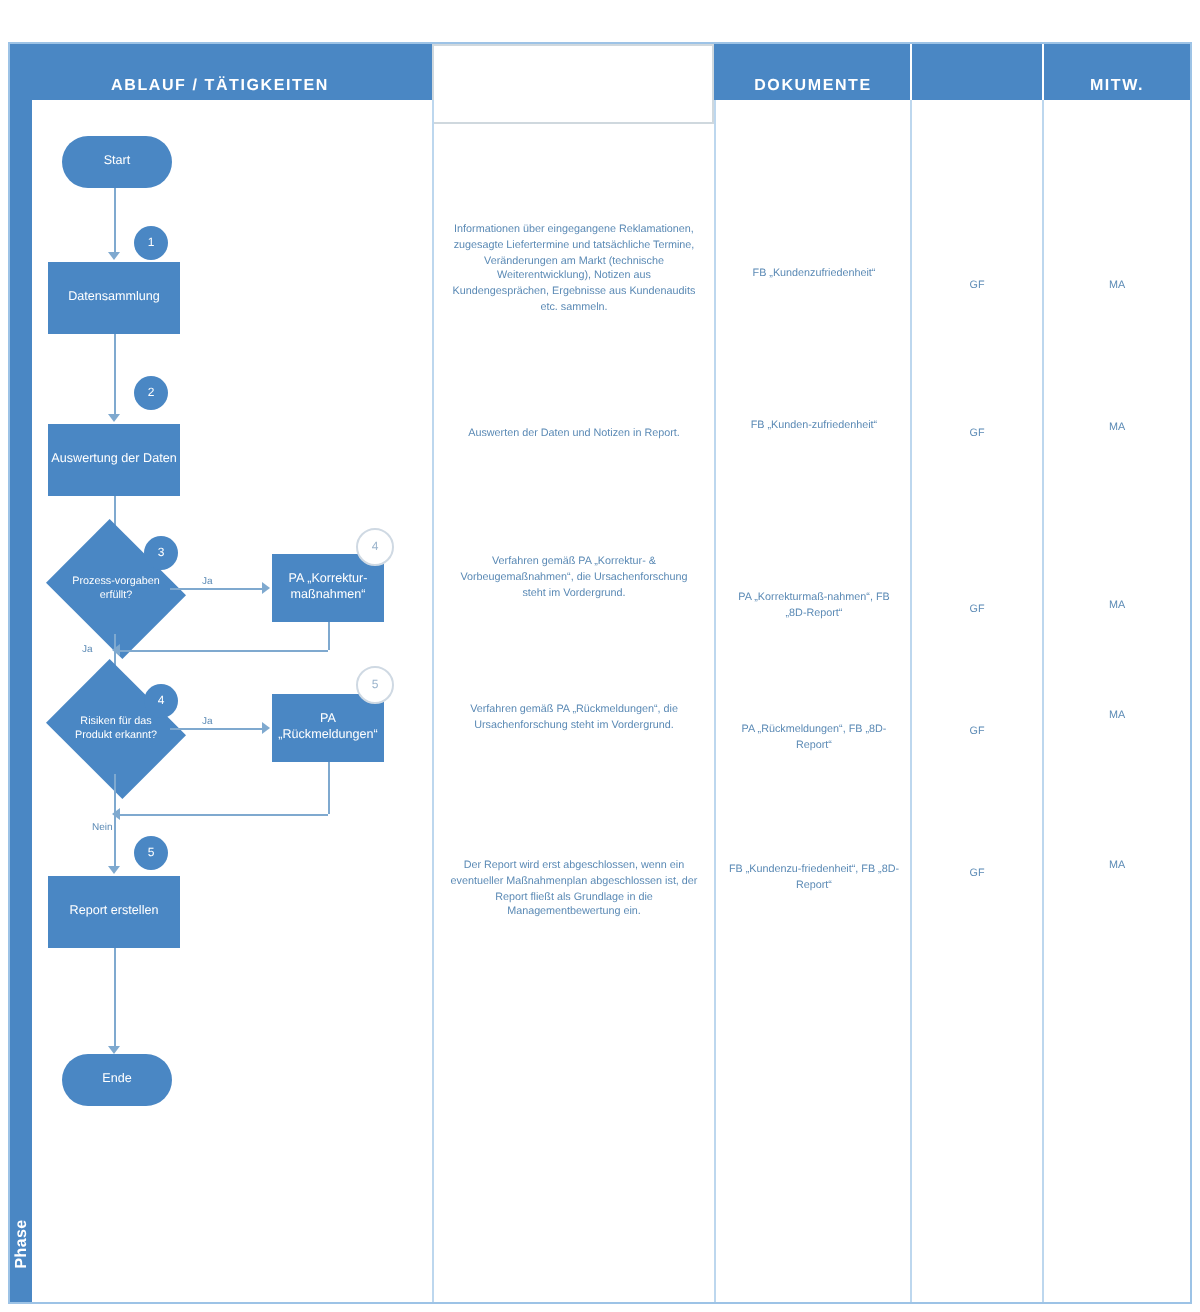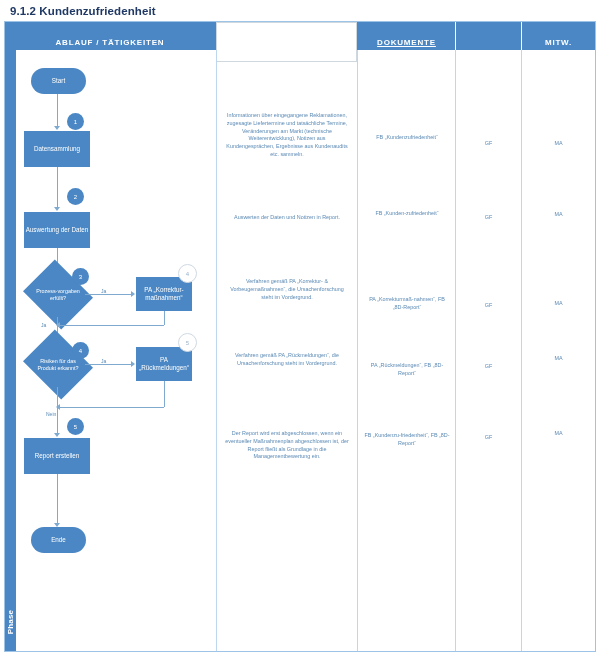--- a/index.html
+++ b/index.html
@@ -106,31 +106,30 @@
   }
   .resp{
     position:absolute;color:#5b8ab5;font-size:5.4px;text-align:center;
   }
 </style>
 </head>
 <body>
 
 <div class="page">
 
-  <div class="title-bar">9.1.2 Kundenzufriedenheit</div>
 
   <div class="frame"></div>
 
   <div class="hdr"></div>
 
   <div class="hdr-cell" style="left:5px;width:210px;">ABLAUF / TÄTIGKEITEN</div>
 
   <div class="hdr-cell hdr-white" style="left:216px;width:141px;"></div>
 
-  <div class="hdr-cell" style="left:358px;width:97px;text-decoration:underline;">DOKUMENTE</div>
+  <div class="hdr-cell" style="left:358px;width:97px;">DOKUMENTE</div>
 
 
   <div class="hdr-cell" style="left:522px;width:73px;">MITW.</div>
 
   <div class="colsep" style="left:455px;"></div>
   <div class="colsep" style="left:521px;"></div>
 
   <div class="vrule" style="left:216px;top:50px;height:601px;"></div>
   <div class="vrule" style="left:357px;top:50px;height:601px;"></div>
   <div class="vrule" style="left:455px;top:50px;height:601px;"></div>

